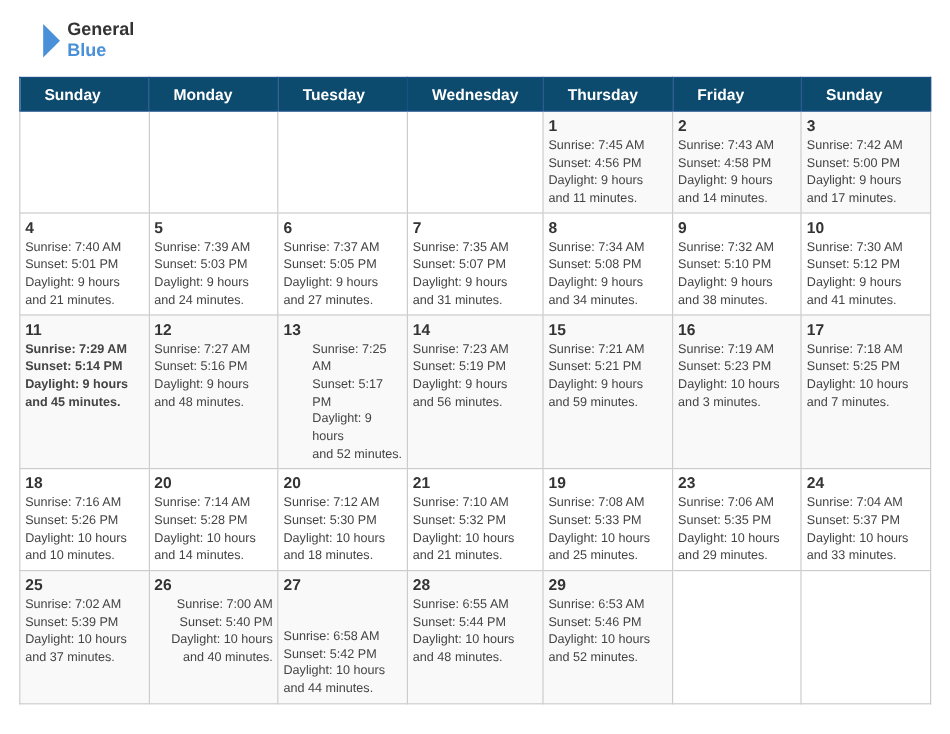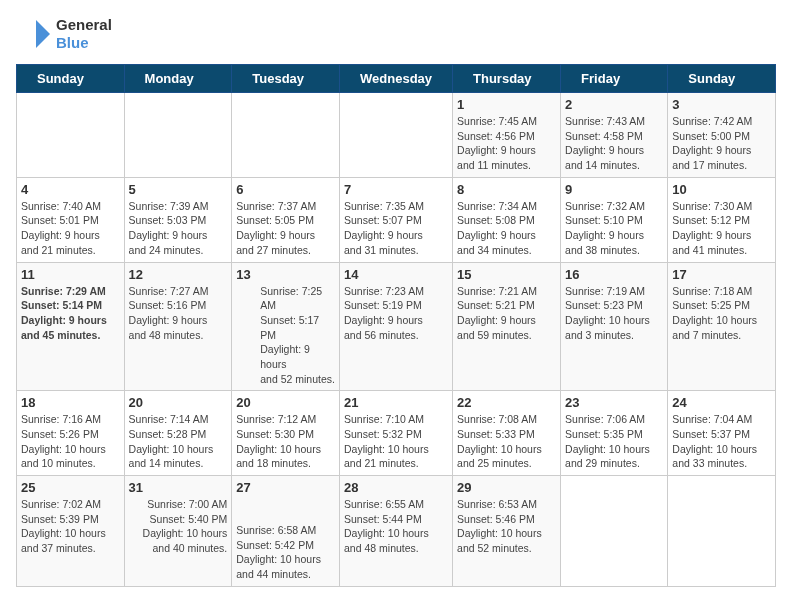--- a/index.html
+++ b/index.html
@@ -257,21 +257,21 @@
 and 18 minutes.</div>
         </td>
         <td>
           <span class="day-number">21</span>
           <div class="day-info" style="white-space: pre-line;">Sunrise: 7:10 AM
 Sunset: 5:32 PM
 Daylight: 10 hours
 and 21 minutes.</div>
         </td>
         <td>
-          <span class="day-number">22</span>
+          <span class="day-number">19</span>
           <div class="day-info" style="white-space: pre-line;">Sunrise: 7:08 AM
 Sunset: 5:33 PM
 Daylight: 10 hours
 and 25 minutes.</div>
         </td>
         <td>
           <span class="day-number">23</span>
           <div class="day-info" style="white-space: pre-line;">Sunrise: 7:06 AM
 Sunset: 5:35 PM
 Daylight: 10 hours
@@ -287,21 +287,21 @@
       </tr>
       <tr>
         <td>
           <span class="day-number">25</span>
           <div class="day-info" style="white-space: pre-line;">Sunrise: 7:02 AM
 Sunset: 5:39 PM
 Daylight: 10 hours
 and 37 minutes.</div>
         </td>
         <td>
-          <span class="day-number">31</span>
+          <span class="day-number">26</span>
           <div class="day-info" style="white-space: pre-line; text-align: right;">Sunrise: 7:00 AM
 Sunset: 5:40 PM
 Daylight: 10 hours
 and 40 minutes.</div>
         </td>
         <td>
           <span class="day-number">27</span>
           <div class="day-info" style="white-space: pre-line; margin-top: 28px;">Sunrise: 6:58 AM
 Sunset: 5:42 PM
 Daylight: 10 hours

